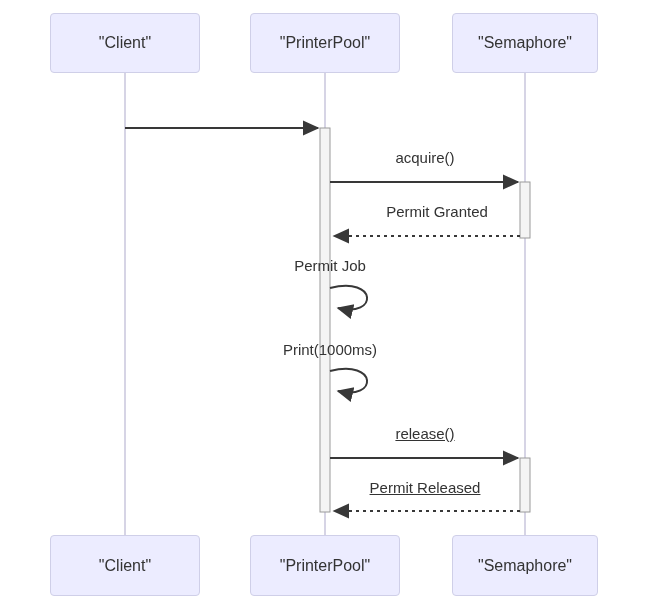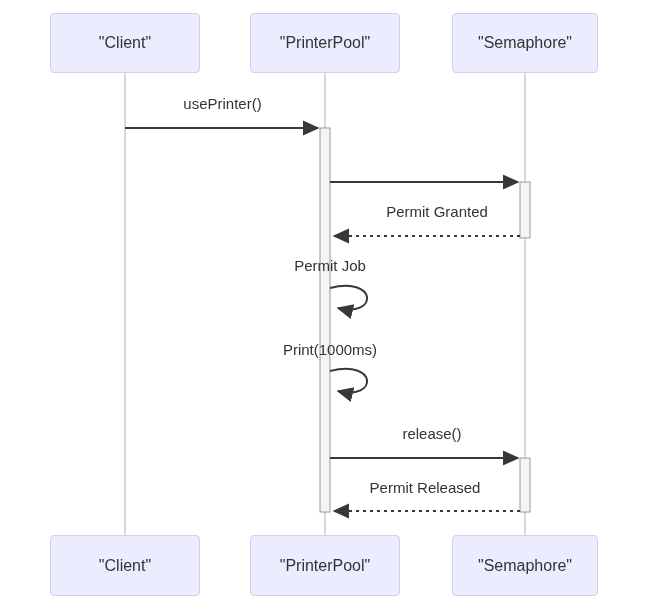--- a/index.html
+++ b/index.html
@@ -88,21 +88,21 @@
   <div class="actor" style="left:50px;  top:535px; width:150px; height:61px;">
     <span>"Client"</span>
   </div>
   <div class="actor" style="left:250px; top:535px; width:150px; height:61px;">
     <span>"PrinterPool"</span>
   </div>
   <div class="actor" style="left:452px; top:535px; width:146px; height:61px;">
     <span>"Semaphore"</span>
   </div>
 
-  <div class="msg-label" style="left:125px; top:95px;  width:195px;">usePrinter()</div>
+  <div class="msg-label" style="left:330px; top:149px; width:190px;">acquire()</div>
   <div class="msg-label" style="left:330px; top:203px; width:214px;">Permit Granted</div>
   <div class="msg-label" style="left:235px; top:257px; width:190px;">Permit Job</div>
   <div class="msg-label" style="left:235px; top:341px; width:190px;">Print(1000ms)</div>
-  <div class="msg-label" style="left:337px; top:425px; width:190px;">release()</div>
-  <div class="msg-label" style="left:330px; top:479px; width:190px;">Permit Released</div>
+  <div class="msg-label" style="left:330px; top:425px; width:190px;text-decoration:underline;">release()</div>
+  <div class="msg-label" style="left:330px; top:479px; width:190px;text-decoration:underline;">Permit Released</div>
 
 
 </div>
 
 </body></html>

